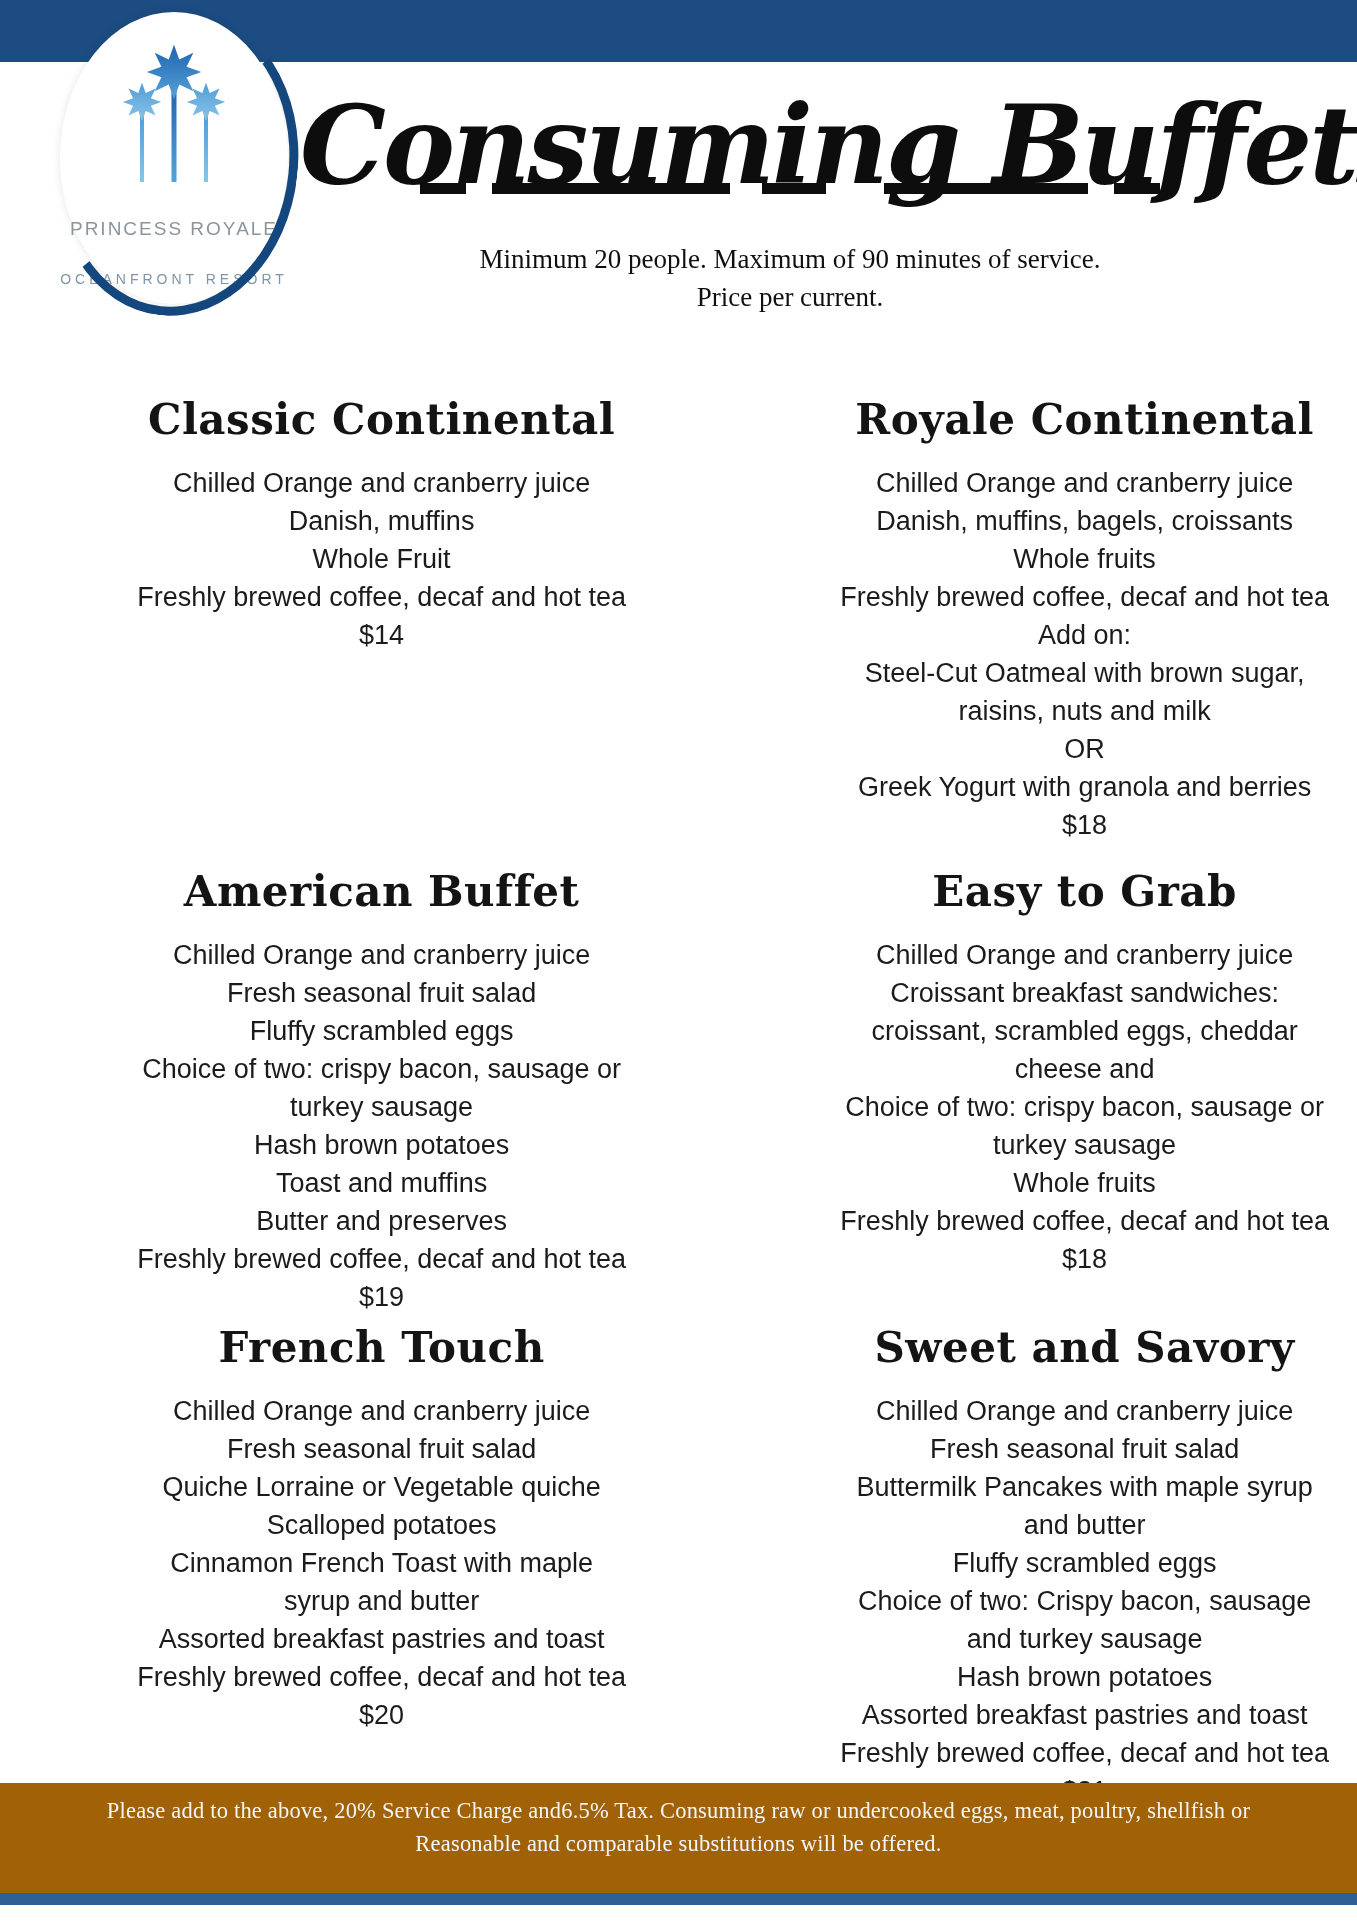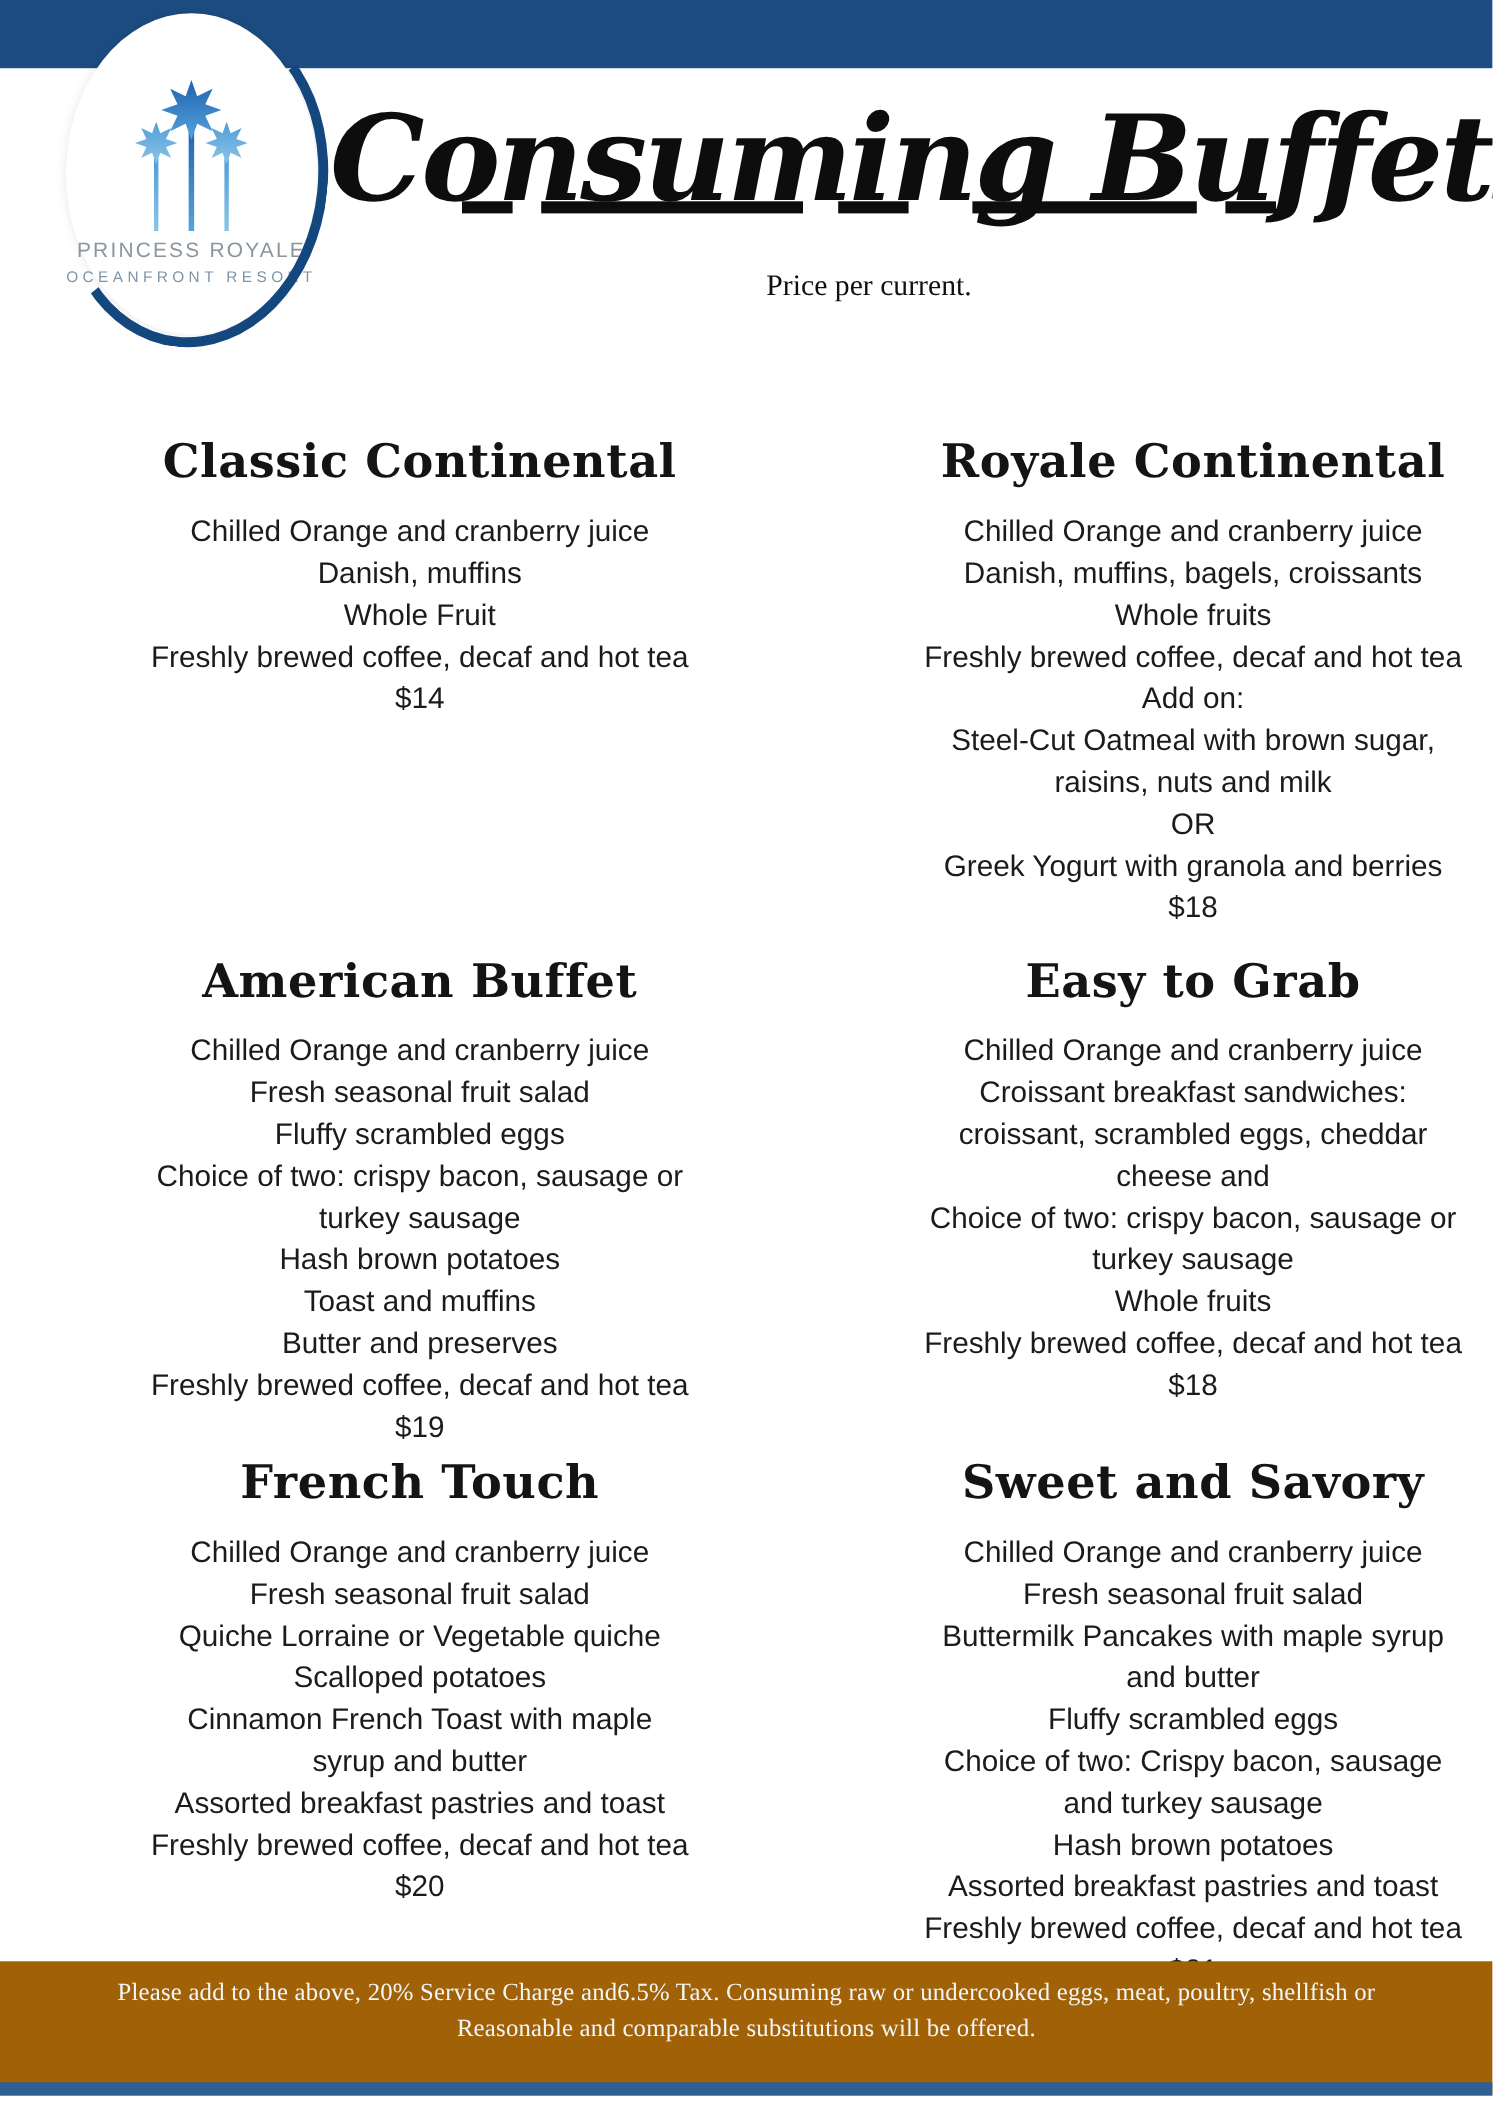--- a/index.html
+++ b/index.html
@@ -11,20 +11,21 @@
   }
   
   .top-bar{ position:absolute; left:0; top:0; width:100%; height:62px; background:#1d4c82; }
 
   
   .logo{
     position:absolute; left:60px; top:12px; width:228px; height:292px;
     background:#ffffff; border-radius:50%; z-index:3;
     display:flex; flex-direction:column; align-items:center; justify-content:center;
     box-shadow:0 0 10px rgba(0,0,0,.10);
+    gap:28px;
   }
   .logo::after{
     content:""; position:absolute; inset:-3px -10px -12px -6px; border-radius:50%;
     border:9px solid transparent; border-right-color:#14477e; border-bottom-color:#14477e;
     transform:rotate(6deg); pointer-events:none;
   }
   .palms{ width:140px; height:150px; margin-top:6px; }
   .brand1{ margin-top:4px; font-size:19px; letter-spacing:2px; color:#8b959c; font-weight:400; }
   .brand2{ margin-top:3px; font-size:14px; letter-spacing:4px; color:#7e95a8; }
 
@@ -103,20 +104,21 @@
   <div class="header">
     <div class="title">Consuming Buffets</div>
     <div class="underline">
       <span class="u1"></span>
       <span class="u2"></span>
       <span class="u3"></span>
       <span class="u4"></span>
       <span class="u5"></span>
     </div>
     <div class="subtitle">
+        <div class="subtitle-line">Minimum 20 people. Maximum of 90 minutes of service.</div>
         <div class="subtitle-line">Price per current.</div>
       </div>
   </div>
 
   <div class="menu">
 
     <section class="sec">
       <h2 class="sec-title">Classic Continental</h2>
       <div class="sec-items">
           <div class="menu-line">Chilled Orange and cranberry juice</div>

